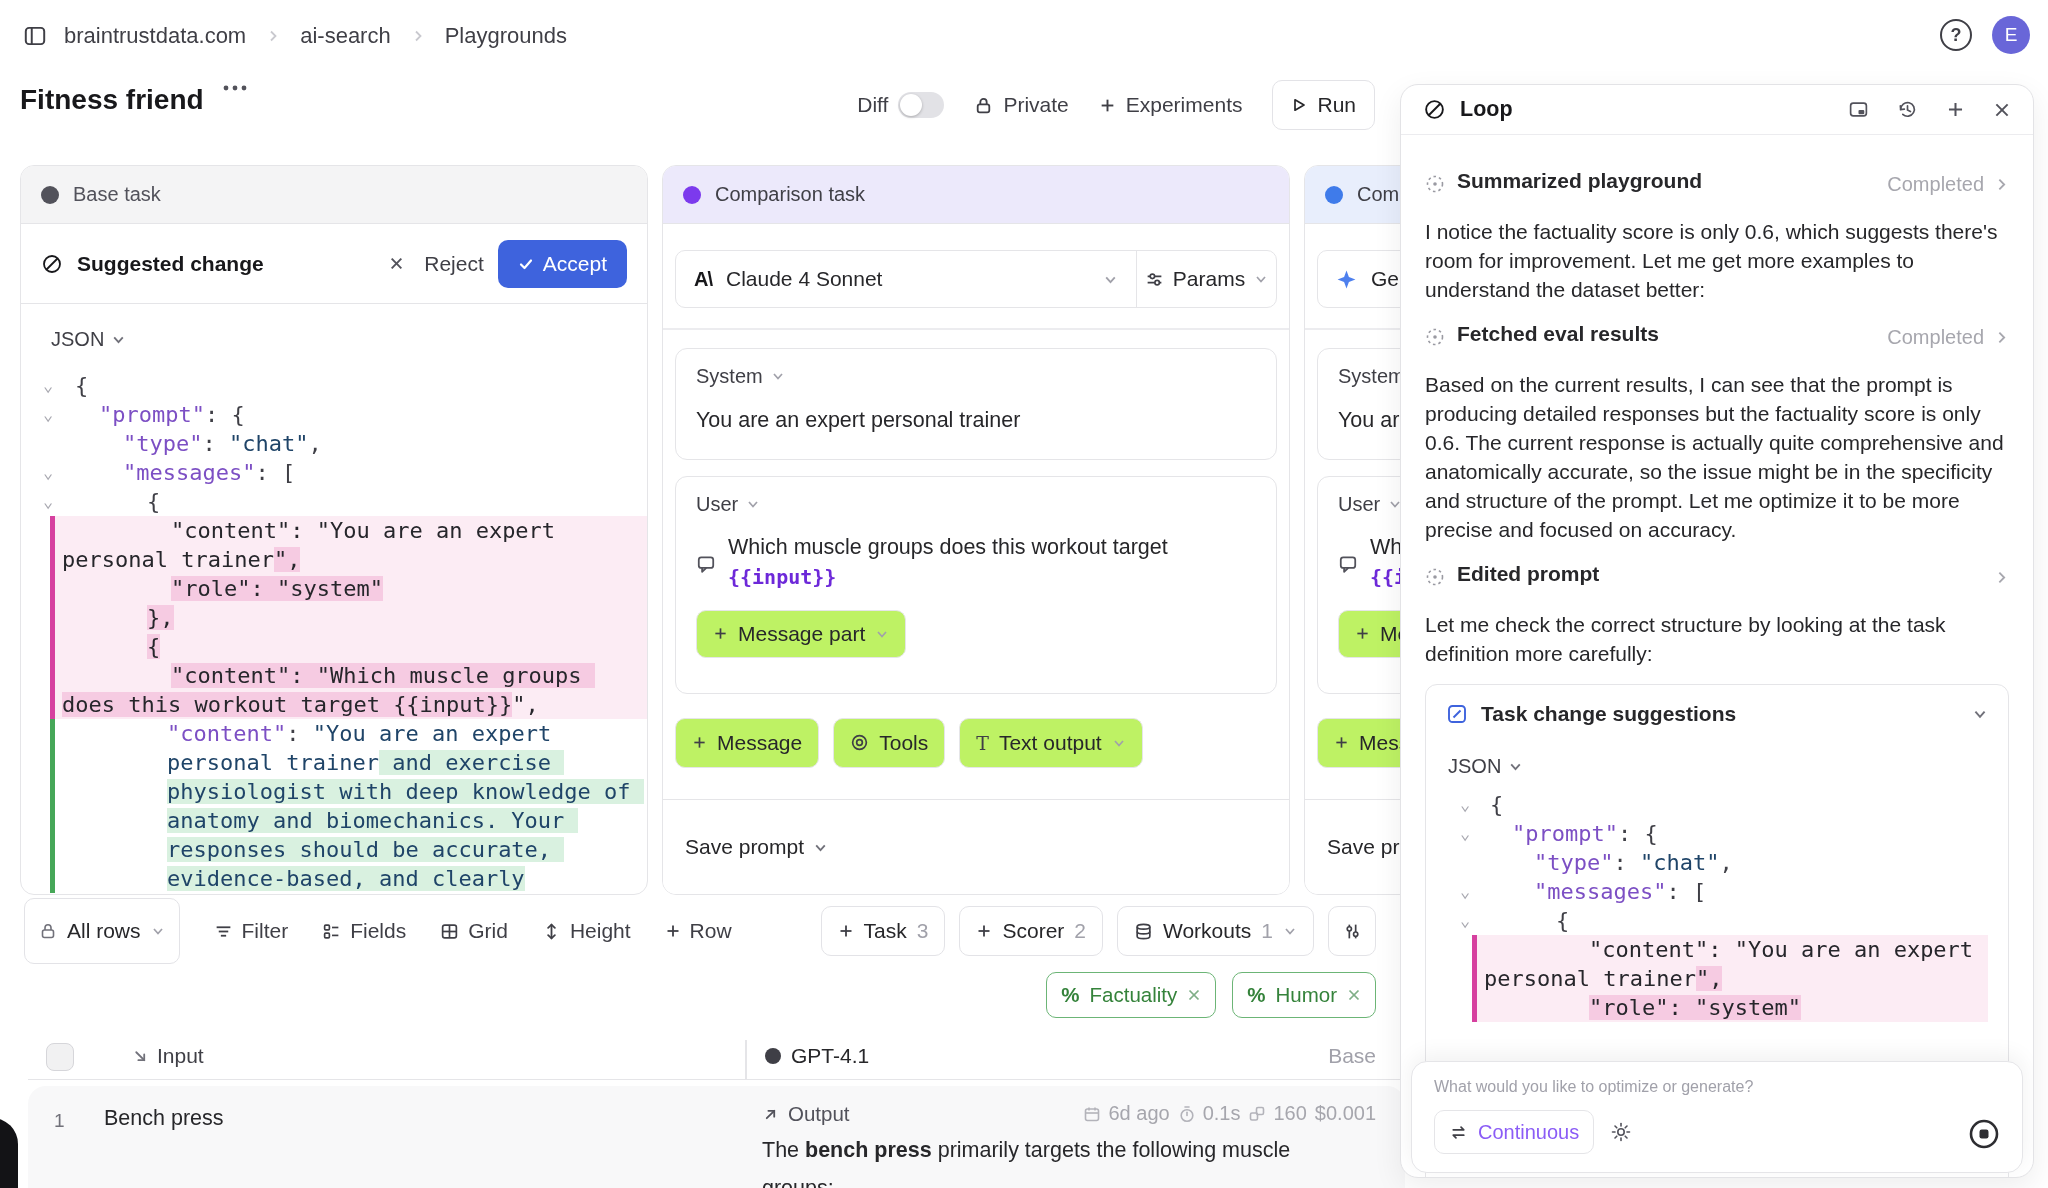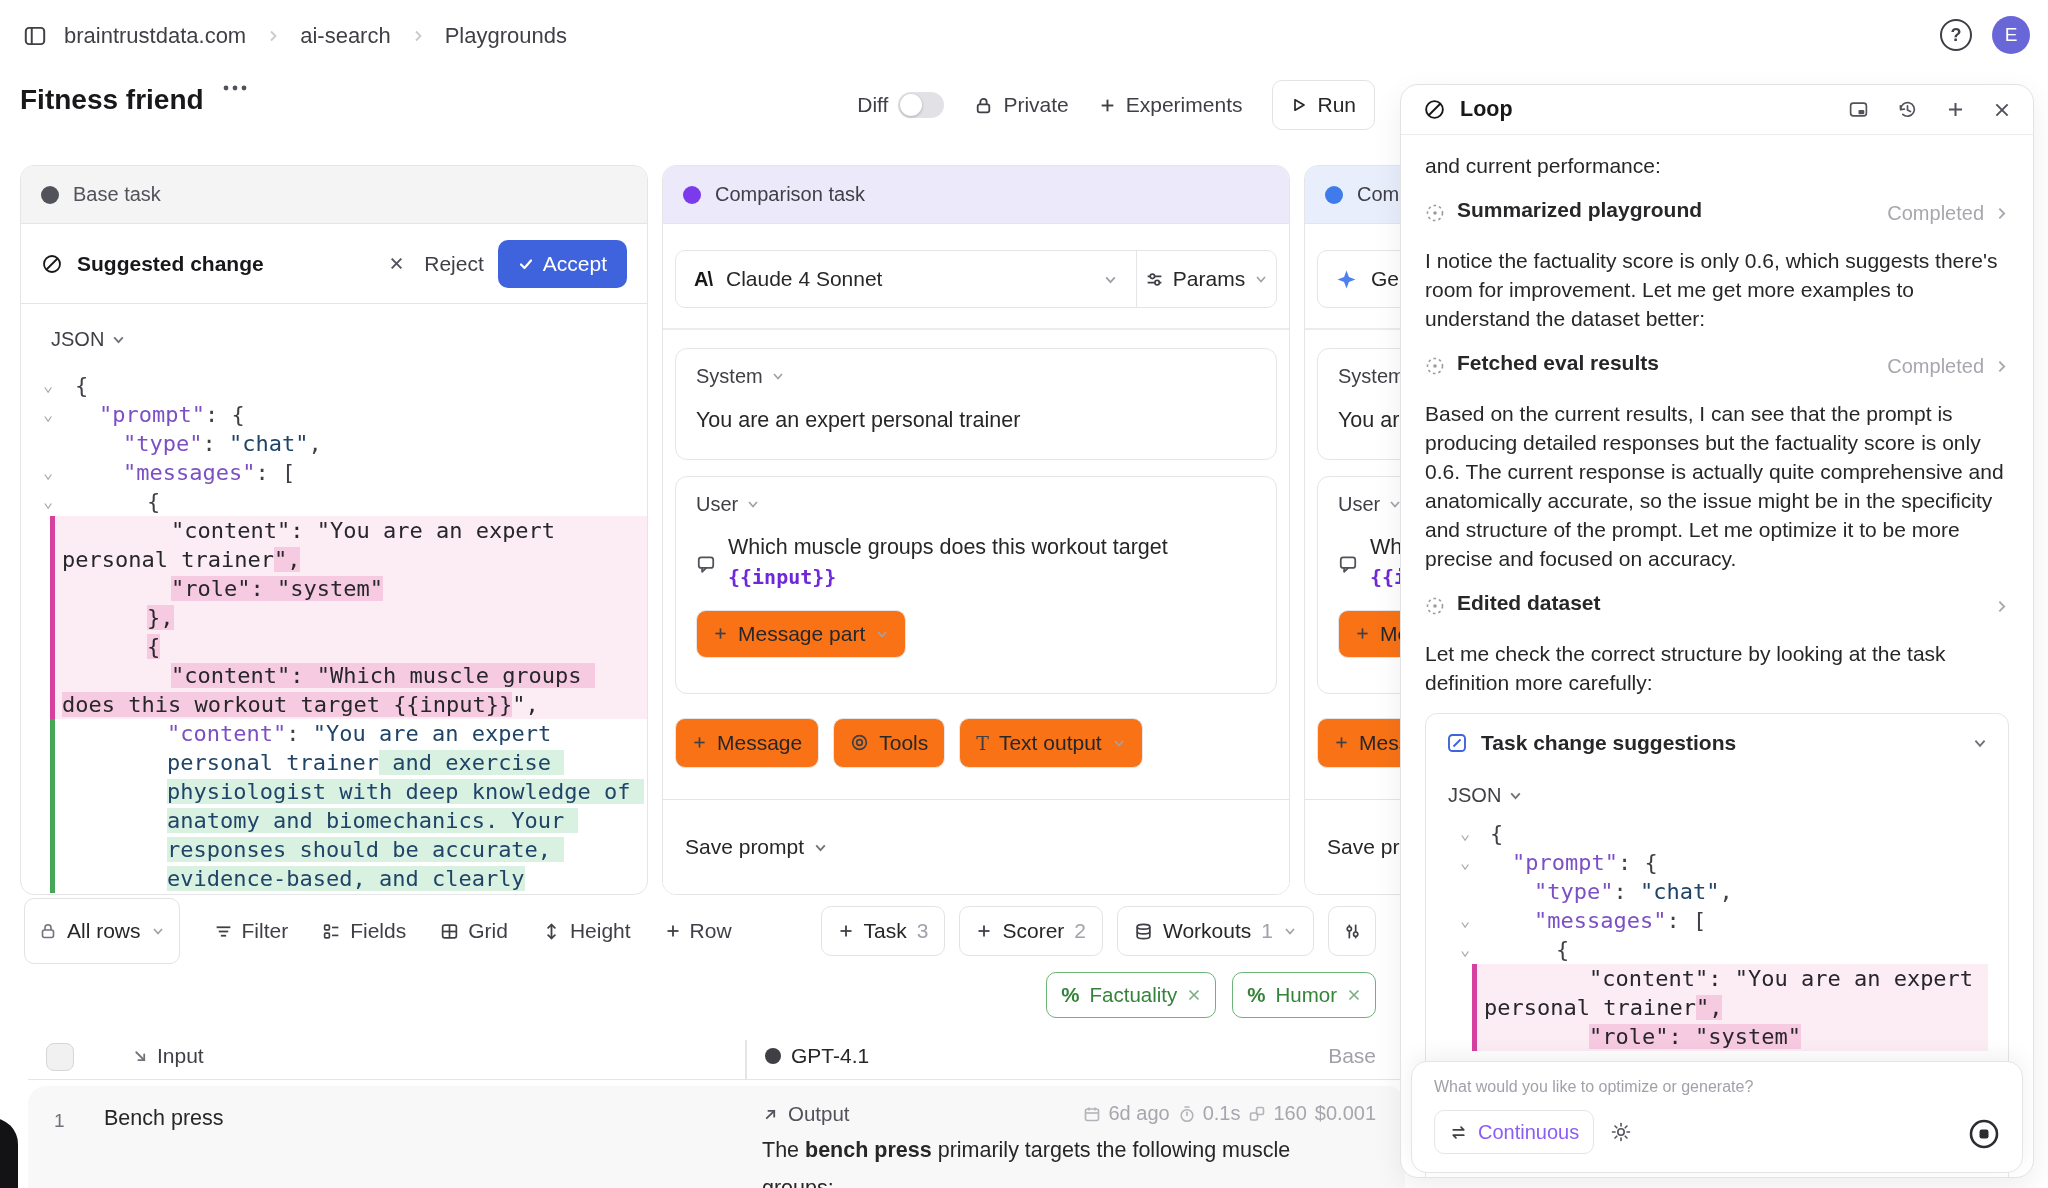--- a/index.html
+++ b/index.html
@@ -76,21 +76,21 @@
   .alogo { font-weight:800; font-size:20px; color:#18181b; letter-spacing:-1px; }
   .full-div { height:1.5px; background:#ececef; margin-top:20px; }
   .msg-card { margin:18px 12px 0; border:1.5px solid #e5e5e8; border-radius:12px; padding:16px 20px; }
   .msg-role { display:flex; align-items:center; gap:8px; font-size:20px; font-weight:500; color:#3f3f46; }
   .sys-card { height:112px; }
   .sys-text { margin-top:20px; font-size:21.5px; color:#27272a; }
   .user-card { margin-top:16px; height:218px; }
   .user-line { margin-top:16px; display:flex; gap:12px; font-size:21.5px; line-height:30px; }
   .tvar { font-family:"DejaVu Sans Mono", monospace; font-weight:700; color:#6d28d9; font-size:20px; }
   .chip-btn { display:inline-flex; align-items:center; gap:10px; border:1.5px solid #e5e5e8; border-radius:10px;
-    height:48px; padding:0 16px; font-size:21px; color:#27272a; background:#f97316; margin-top:18px; }
+    height:48px; padding:0 16px; font-size:21px; color:#27272a; background:#bef264; margin-top:18px; }
   .btns-row { margin:24px 12px 0; display:flex; gap:14px; }
   .btns-row .chip-btn { margin-top:0; height:50px; }
   .col-footer { position:absolute; left:0; right:0; bottom:0; height:95px; border-top:1.5px solid #e5e5e8;
     display:flex; align-items:center; gap:9px; padding:0 22px; font-size:21px; font-weight:500; color:#27272a; background:#fff; }
 
   
   #toolbar-left { left:24px; top:906px; height:50px; display:flex; align-items:center; gap:34px; }
   .ghost { display:flex; align-items:center; gap:9px; font-size:21px; color:#3f3f46; font-weight:500; }
   #toolbar-right { right:672px; top:906px; height:50px; display:flex; align-items:center; gap:14px; }
   .count { color:#a1a1aa; }
@@ -692,21 +692,20 @@
       <span class="ico">
         <svg width="18" height="18" viewBox="0 0 16 16" fill="none" stroke="#52525b" stroke-width="1.7">
             <line x1="3" y1="3" x2="13" y2="13"></line>
             <line x1="13" y1="3" x2="3" y2="13"></line>
           </svg>
       </span>
     </div>
   </div>
 
   <div id="loop-body">
-    <div class="lp">and current performance:</div>
 
     <div class="step">
       <span class="ico">
         <svg width="20" height="20" viewBox="0 0 20 20" fill="none">
             <circle cx="10" cy="10" r="7.5" stroke="#9a9aa2" stroke-width="1.6" stroke-dasharray="2.6 3"></circle>
             <circle cx="10" cy="10" r="1.8" fill="#9a9aa2"></circle>
           </svg>
       </span>
       <span class="step-label">Summarized playground</span>
       <span class="step-right">
@@ -737,21 +736,21 @@
 
     <div class="lp mt">Based on the current results, I can see that the prompt is producing detailed responses but the factuality score is only 0.6. The current response is actually quite comprehensive and anatomically accurate, so the issue might be in the specificity and structure of the prompt. Let me optimize it to be more precise and focused on accuracy.</div>
 
     <div class="step">
       <span class="ico">
         <svg width="20" height="20" viewBox="0 0 20 20" fill="none">
             <circle cx="10" cy="10" r="7.5" stroke="#9a9aa2" stroke-width="1.6" stroke-dasharray="2.6 3"></circle>
             <circle cx="10" cy="10" r="1.8" fill="#9a9aa2"></circle>
           </svg>
       </span>
-      <span class="step-label">Edited dataset</span>
+      <span class="step-label">Edited prompt</span>
       <span class="step-right">
         <span></span>
         <svg width="15" height="15" viewBox="0 0 14 14" fill="none" stroke="#a7a7ae" stroke-width="1.7">
             <polyline points="5,2.5 9.5,7 5,11.5"></polyline>
           </svg>
       </span>
     </div>
 
     <div class="lp mt">Let me check the correct structure by looking at the task definition more carefully:</div>
 

